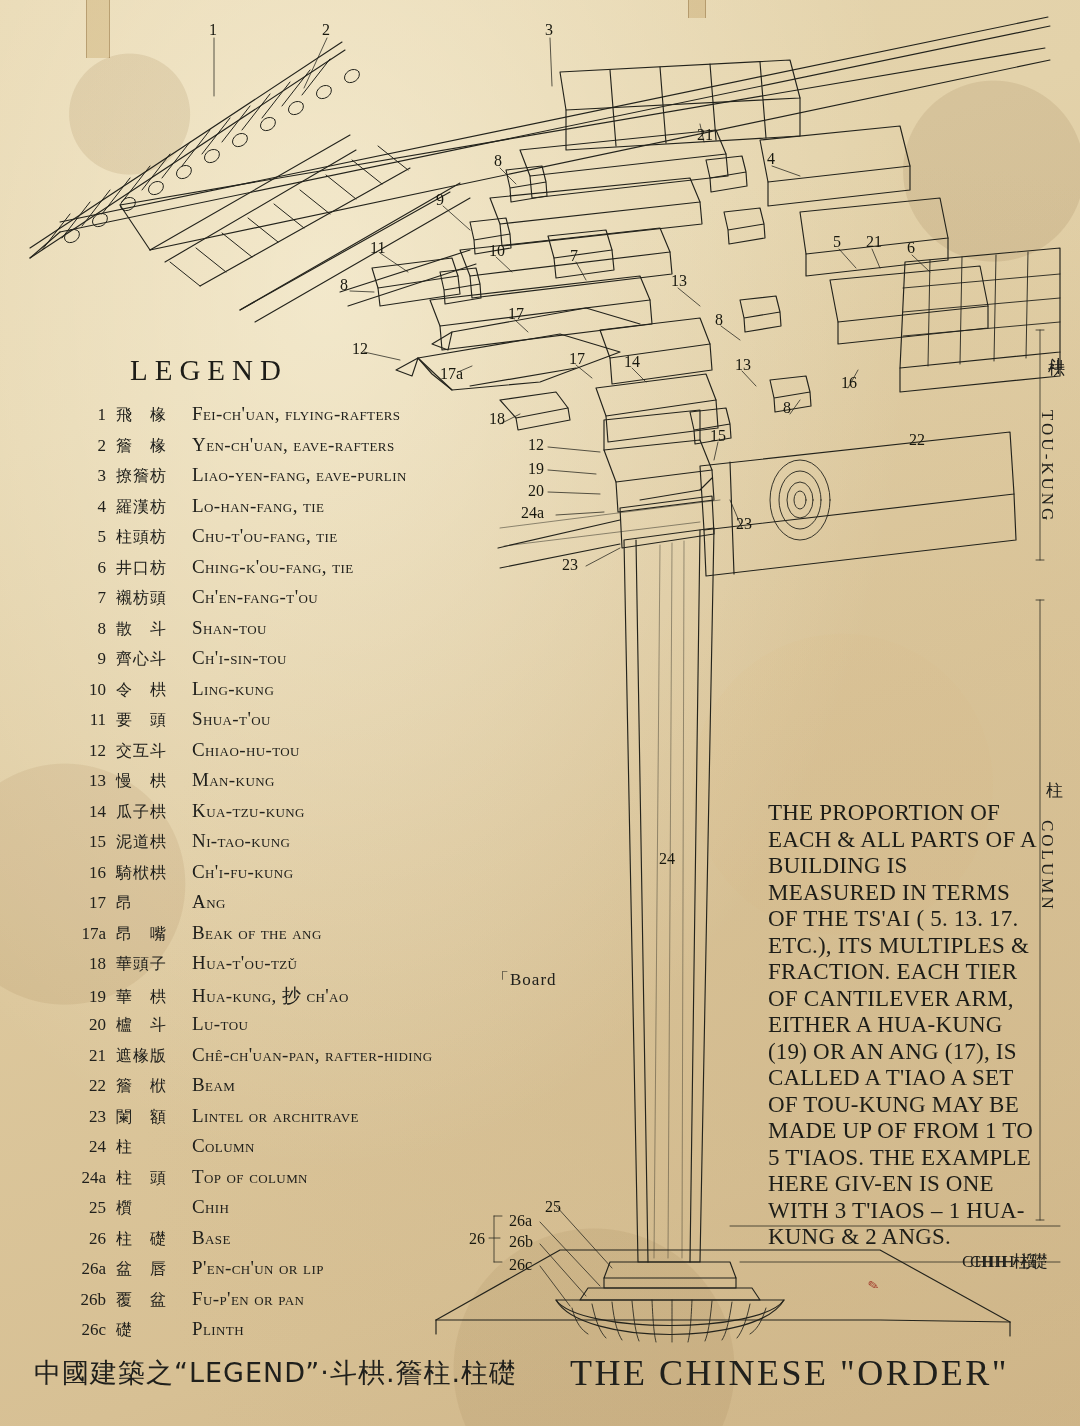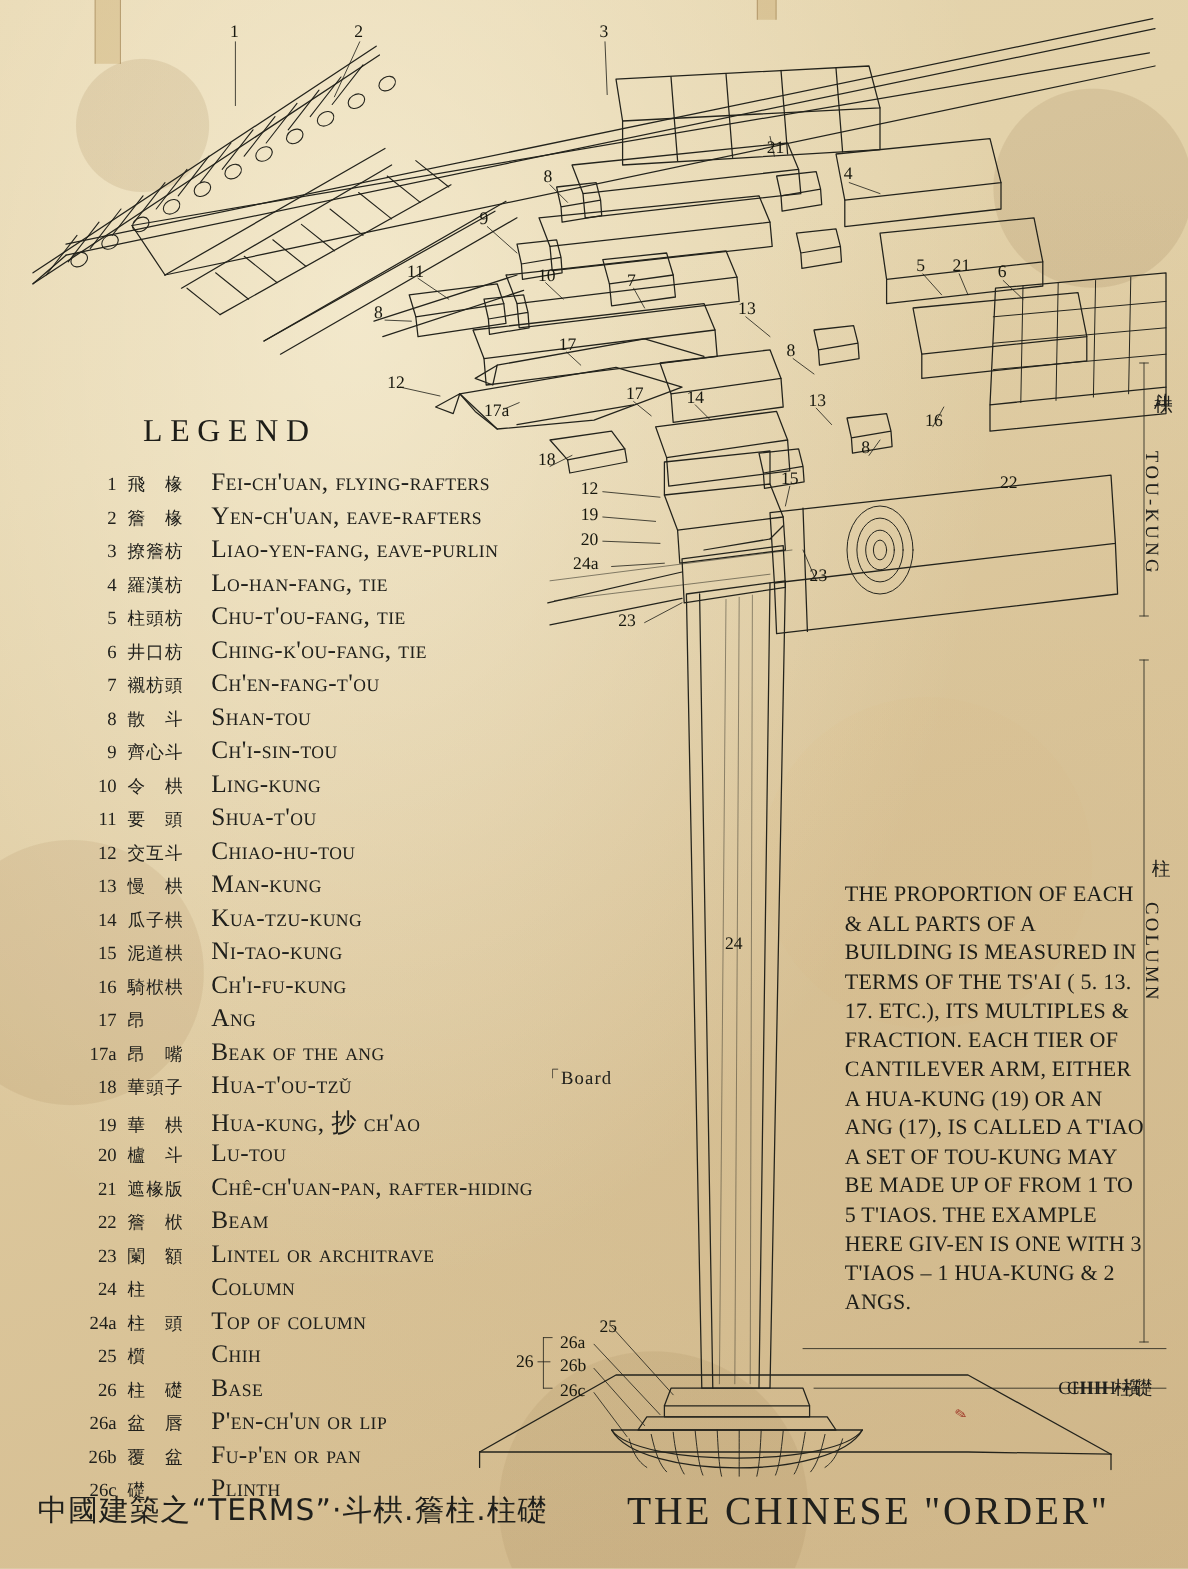--- a/index.html
+++ b/index.html
@@ -49,21 +49,21 @@
     height: 1426px;
   }
   svg.draw * {
     vector-effect: non-scaling-stroke;
   }
 
   
   #legend {
     position: absolute;
     left: 60px;
-    top: 376px;
+    top: 354px;
     width: 470px;
   }
   #legend .title {
     font-size: 29px;
     letter-spacing: 7px;
     color: #1d1d18;
     margin-left: 70px;
     margin-bottom: 16px;
     font-family: "Liberation Serif", serif;
   }
@@ -82,21 +82,21 @@
   }
   .legend-cn {
     width: 76px;
     font-family: "DejaVu Sans", sans-serif;
     font-size: 16px;
     letter-spacing: 1px;
     white-space: nowrap;
   }
   .legend-en {
     font-family: "Liberation Serif", serif;
-    font-size: 23px;
+    font-size: 19px;
     letter-spacing: .4px;
     font-variant: small-caps;
     text-transform: lowercase;
   }
   .legend-en::first-letter { text-transform: uppercase; }
 
   
   #note-cn {
     position: absolute;
     left: 762px;
@@ -107,21 +107,21 @@
     line-height: 26px;
     letter-spacing: .5px;
     color: #1d1d18;
   }
   #note-en {
     position: absolute;
     left: 768px;
     top: 800px;
     width: 272px;
     font-family: "Liberation Serif", serif;
-    font-size: 20px;
+    font-size: 23px;
     line-height: 26.5px;
     letter-spacing: .2px;
     font-variant: small-caps;
     color: #1d1d18;
   }
 
   
   .vlabel {
     position: absolute;
     font-family: "Liberation Serif", serif;
@@ -626,16 +626,16 @@
       <div class="num" style="left: 736px; top: 516px;">23</div>
       <div class="num" style="left: 562px; top: 557px;">23</div>
       <div class="num" style="left: 659px; top: 851px;">24</div>
       <div class="num" style="left: 545px; top: 1199px;">25</div>
       <div class="num" style="left: 469px; top: 1231px;">26</div>
       <div class="num" style="left: 509px; top: 1213px;">26a</div>
       <div class="num" style="left: 509px; top: 1234px;">26b</div>
       <div class="num" style="left: 509px; top: 1257px;">26c</div>
     </div>
 
-  <div id="title-cn">中國建築之“TERMS”·斗栱.簷柱.柱礎</div>
+  <div id="title-cn">中國建築之“LEGEND”·斗栱.簷柱.柱礎</div>
   <div id="title-en">THE CHINESE "ORDER"</div>
 
 </div>
 
 </body></html>

